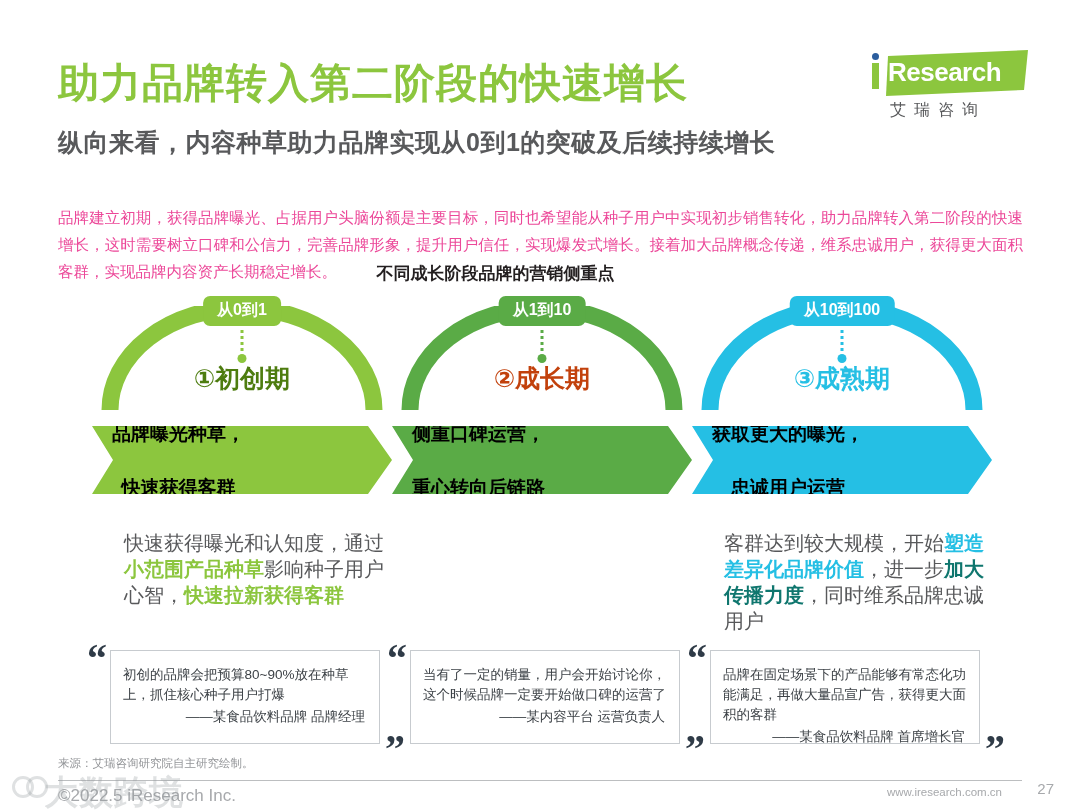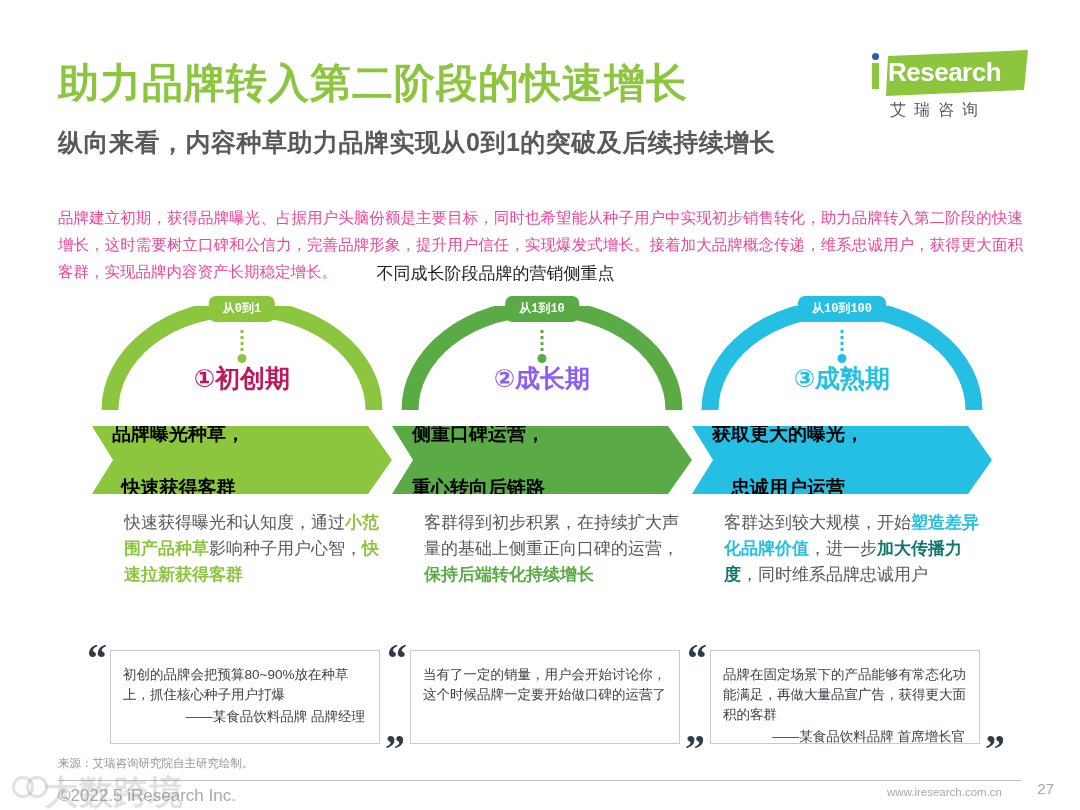--- a/index.html
+++ b/index.html
@@ -41,38 +41,37 @@
     z-index:2;
   }
   .logo-cn{
     position:absolute;left:22px;top:52px;width:138px;
     font-size:16px;color:#58595b;letter-spacing:8px;white-space:nowrap;
   }
 
   
   .section-title{
     position:absolute;top:262px;left:0;width:991px;text-align:center;
-    font-size:17px;font-weight:normal;color:#231f20;
+    font-size:17px;font-weight:bold;color:#231f20;
   }
 
   
   .col{position:absolute;top:296px;width:300px;}
   .col.c1{left:92px;}
   .col.c2{left:392px;}
   .col.c3{left:692px;}
 
   
   .arc-wrap{position:relative;height:118px;}
   .arc-svg{position:absolute;left:0;top:10px;}
   .badge{
     position:absolute;left:50%;top:0;transform:translateX(-50%);
     padding:4px 14px 5px;border-radius:7px;
-    font-size:12px;font-weight:bold;color:#ffffff;white-space:nowrap;
+    font-size:16px;font-weight:bold;color:#ffffff;white-space:nowrap;
     z-index:3;
-    font-family:Liberation Mono, monospace;
   }
   .tick{
     position:absolute;left:50%;top:34px;transform:translateX(-50%);
     width:3px;height:24px;
     background-image:linear-gradient(to bottom,currentColor 55%,transparent 55%);
     background-size:3px 6px;
   }
   .dot{
     position:absolute;left:50%;top:58px;transform:translateX(-50%);
     width:9px;height:9px;border-radius:50%;
@@ -87,22 +86,22 @@
     position:relative;height:68px;margin-top:12px;
     display:flex;align-items:center;justify-content:flex-start;
     color:#000000;font-size:19px;font-weight:bold;line-height:27px;
     text-align:center;
     clip-path:polygon(0 0, 92% 0, 100% 50%, 92% 100%, 0 100%, 7% 50%);
   }
   .banner span{display:block;padding-left:10px;}
 
   
   .para{
-    margin-top:16px;padding-left:32px;
-    font-size:17px;line-height:26px;color:#58595b;
+    margin-top:36px;padding-left:32px;
+    font-size:20px;line-height:26px;color:#58595b;
   }
   .para .hl{font-weight:bold;}
 
   
   .quote{
     position:absolute;top:650px;height:92px;
     border:1px solid #c7cbcf;
   }
   .quote.q1{left:110px;width:268px;}
   .quote.q2{left:410px;width:268px;}
@@ -175,51 +174,48 @@
   <div class="section-title">不同成长阶段品牌的营销侧重点</div>
 
   <div class="col c1">
     <div class="arc-wrap">
       <svg class="arc-svg" width="300" height="104" viewBox="0 0 300 104">
         <path d="M18 104 A132 102 0 0 1 282 104" fill="none" stroke="#8cc63e" stroke-width="17" stroke-linecap="round"></path>
       </svg>
       <div class="badge" style="background:#8cc63e">从0到1</div>
       <div class="tick" style="color:#8cc63e"></div>
       <div class="dot" style="background:#8cc63e"></div>
-      <div class="stage-label" style="color:#be185d">①初创期</div>
+      <div class="stage-label" style="color:#4d7c0f">①初创期</div>
     </div>
     <div class="banner" style="background:#8cc63e">
       <span>
         <span>品牌曝光种草，</span><br>
         <span>快速获得客群</span>
       </span>
     </div>
     <div class="para">
       <span>快速获得曝光和认知度，</span><span>通过</span><span class="hl" style="color:#8cc63e">小范围产品种草</span><span>影响</span><span>种子用户心智，</span><span class="hl" style="color:#8cc63e">快速拉新获得客群</span>
     </div>
   </div>
 
   <div class="col c2">
     <div class="arc-wrap">
       <svg class="arc-svg" width="300" height="104" viewBox="0 0 300 104">
         <path d="M18 104 A132 102 0 0 1 282 104" fill="none" stroke="#5aab46" stroke-width="17" stroke-linecap="round"></path>
       </svg>
       <div class="badge" style="background:#5aab46">从1到10</div>
       <div class="tick" style="color:#5aab46"></div>
       <div class="dot" style="background:#5aab46"></div>
-      <div class="stage-label" style="color:#8b5cf6">②成长期</div>
+      <div class="stage-label" style="color:#c2410c">②成长期</div>
     </div>
     <div class="banner" style="background:#5aab46">
       <span>
         <span>侧重口碑运营，</span><br>
         <span>重心转向后链路</span>
       </span>
-    </div>
-    <div class="para">
-      <span>客群得到初步积累，在持</span><span>续扩大声量的基础上侧重</span><span>正向口碑的运营，</span><span class="hl" style="color:#5aab46">保持后端转化持续增长</span>
     </div>
   </div>
 
   <div class="col c3">
     <div class="arc-wrap">
       <svg class="arc-svg" width="300" height="104" viewBox="0 0 300 104">
         <path d="M18 104 A132 102 0 0 1 282 104" fill="none" stroke="#25bfe4" stroke-width="17" stroke-linecap="round"></path>
       </svg>
       <div class="badge" style="background:#25bfe4">从10到100</div>
       <div class="tick" style="color:#25bfe4"></div>
@@ -244,20 +240,21 @@
       <span>初创的品牌会把预算80~90%放在种草上，抓住核心种子用户打爆</span>
       <div class="quote-src">——某食品饮料品牌 品牌经理</div>
     </div>
   </div>
 
   <div class="quote q2">
     <div class="qmark open">“</div>
     <div class="qmark close">”</div>
     <div class="quote-text">
       <span>当有了一定的销量，用户会开始讨论你，这个时候品牌一定要开始做口碑的运营了</span>
+      <div class="quote-src">——某内容平台 运营负责人</div>
     </div>
   </div>
 
   <div class="quote q3">
     <div class="qmark open">“</div>
     <div class="qmark close">”</div>
     <div class="quote-text">
       <span>品牌在固定场景下的产品能够有常态化功能满足，再做大量品宣广告，获得更大面积的客群</span>
       <div class="quote-src">——某食品饮料品牌 首席增长官</div>
     </div>

